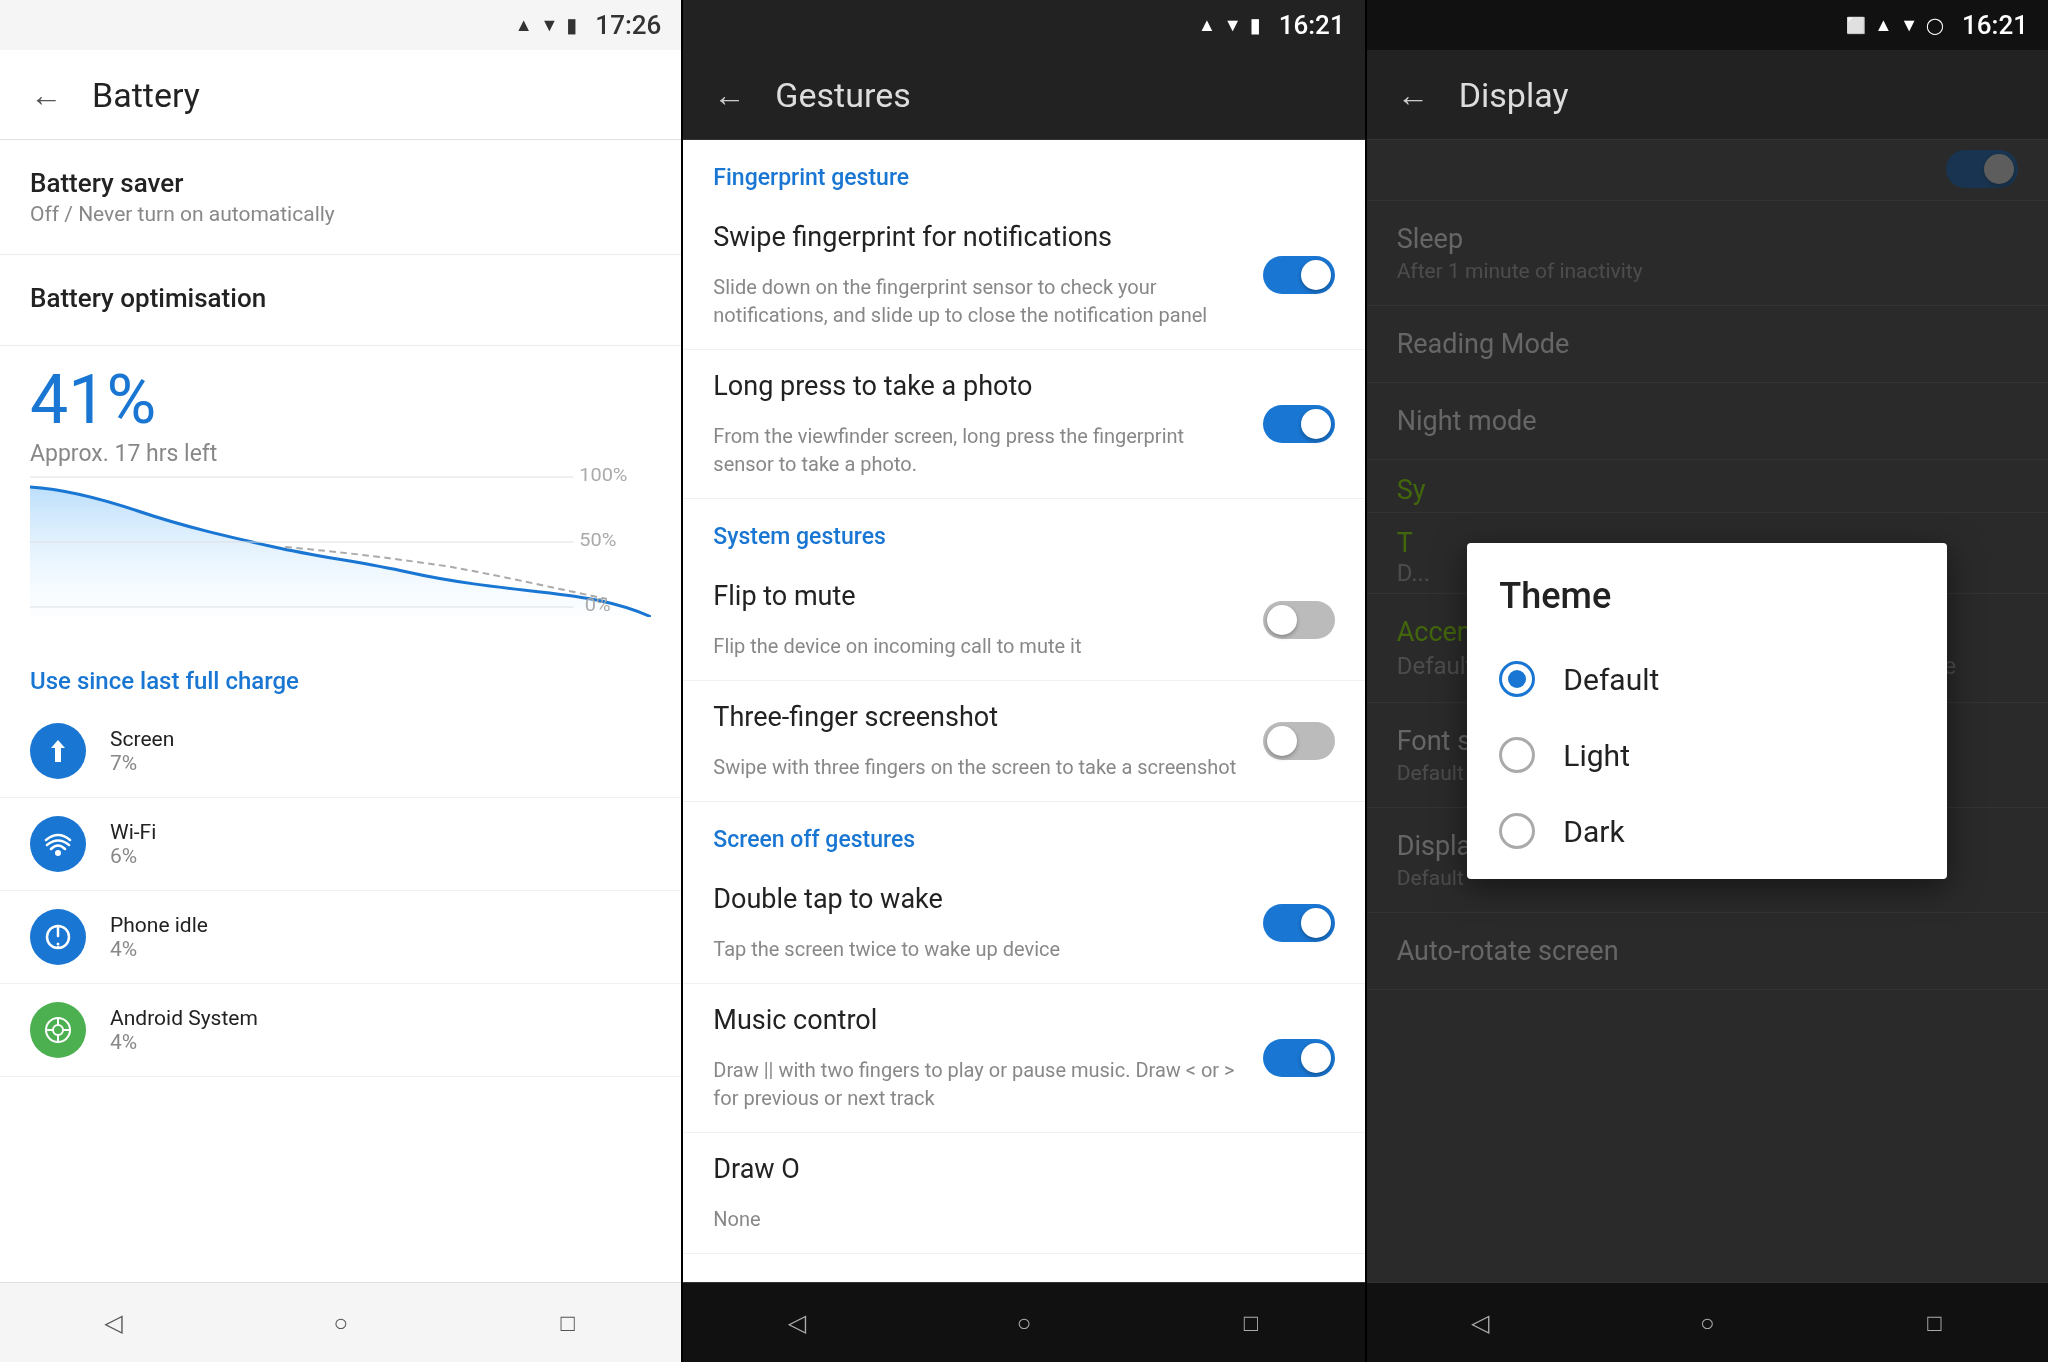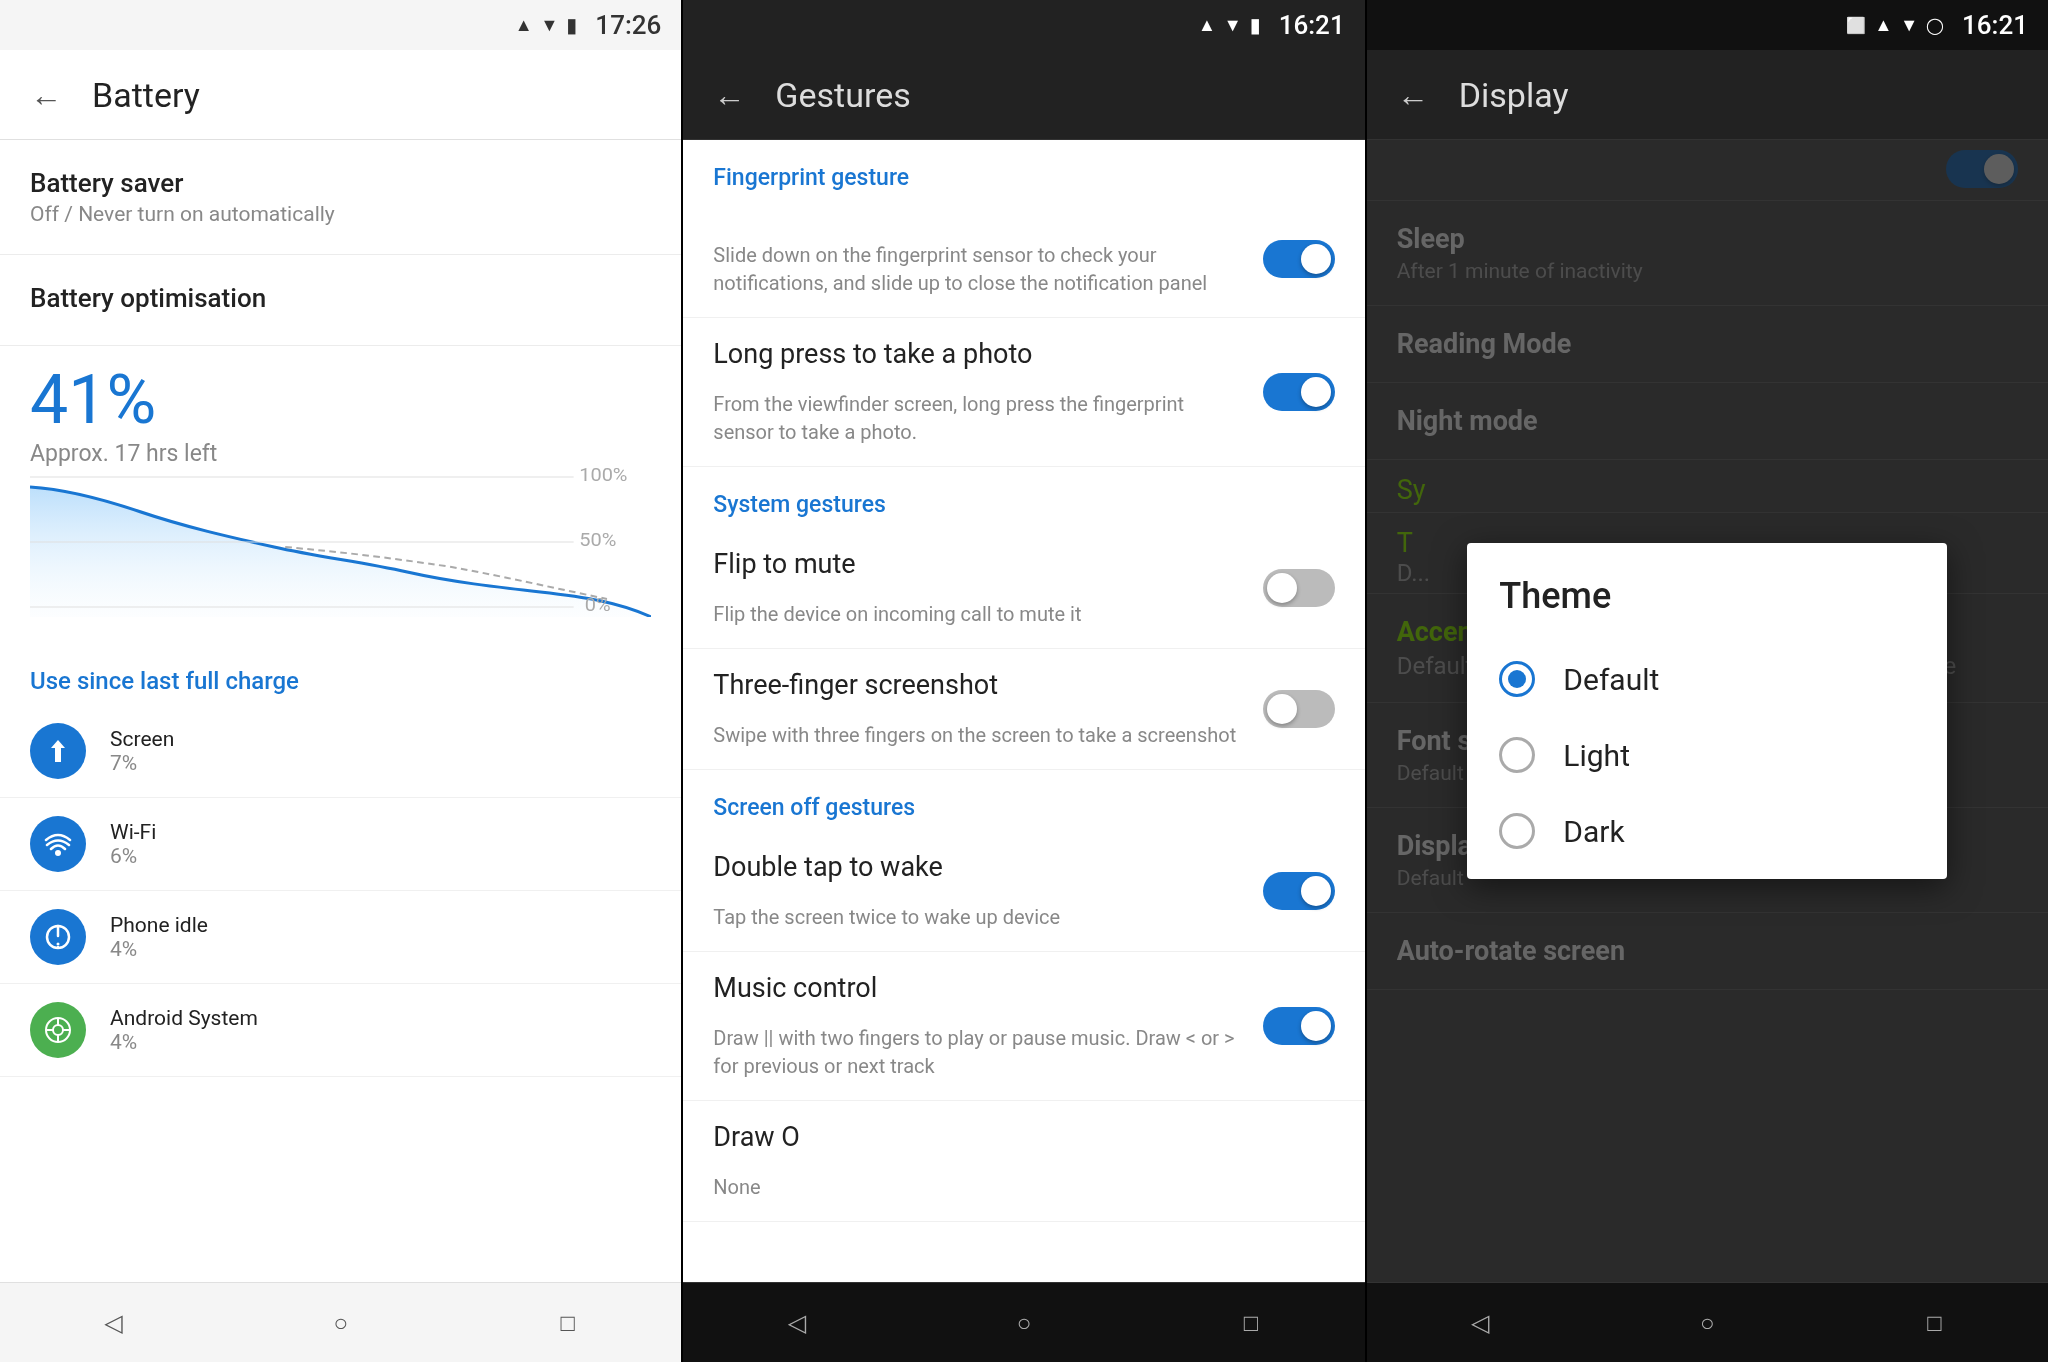--- a/index.html
+++ b/index.html
@@ -265,21 +265,21 @@
       background: #555;
     }
 
     .display-item {
       padding: 22px 30px;
       border-bottom: 1px solid #666;
     }
     .display-item-title {
       font-size: 27px;
       color: #ccc;
-      font-weight: 700;
+      font-weight: 400;
     }
     .display-item-subtitle {
       font-size: 21px;
       color: #999;
       margin-top: 4px;
     }
 
     
     .dialog-overlay {
       position: absolute;
@@ -509,20 +509,21 @@
     <span class="back-btn" style="color:#ccc;">←</span>
     <span class="page-title page-title-dark">Gestures</span>
   </div>
 
   <div class="gestures-content">
 
     <div class="section-header">Fingerprint gesture</div>
 
     <div class="gesture-item">
       <div class="gesture-info">
+        <div class="gesture-title">Swipe fingerprint for notifications</div>
         <div class="gesture-desc">Slide down on the fingerprint sensor to check your notifications, and slide up to close the notification panel</div>
       </div>
       <div class="toggle toggle-on">
         <div class="toggle-thumb toggle-thumb-on"></div>
       </div>
     </div>
 
     <div class="gesture-item">
       <div class="gesture-info">
         <div class="gesture-title">Long press to take a photo</div>

